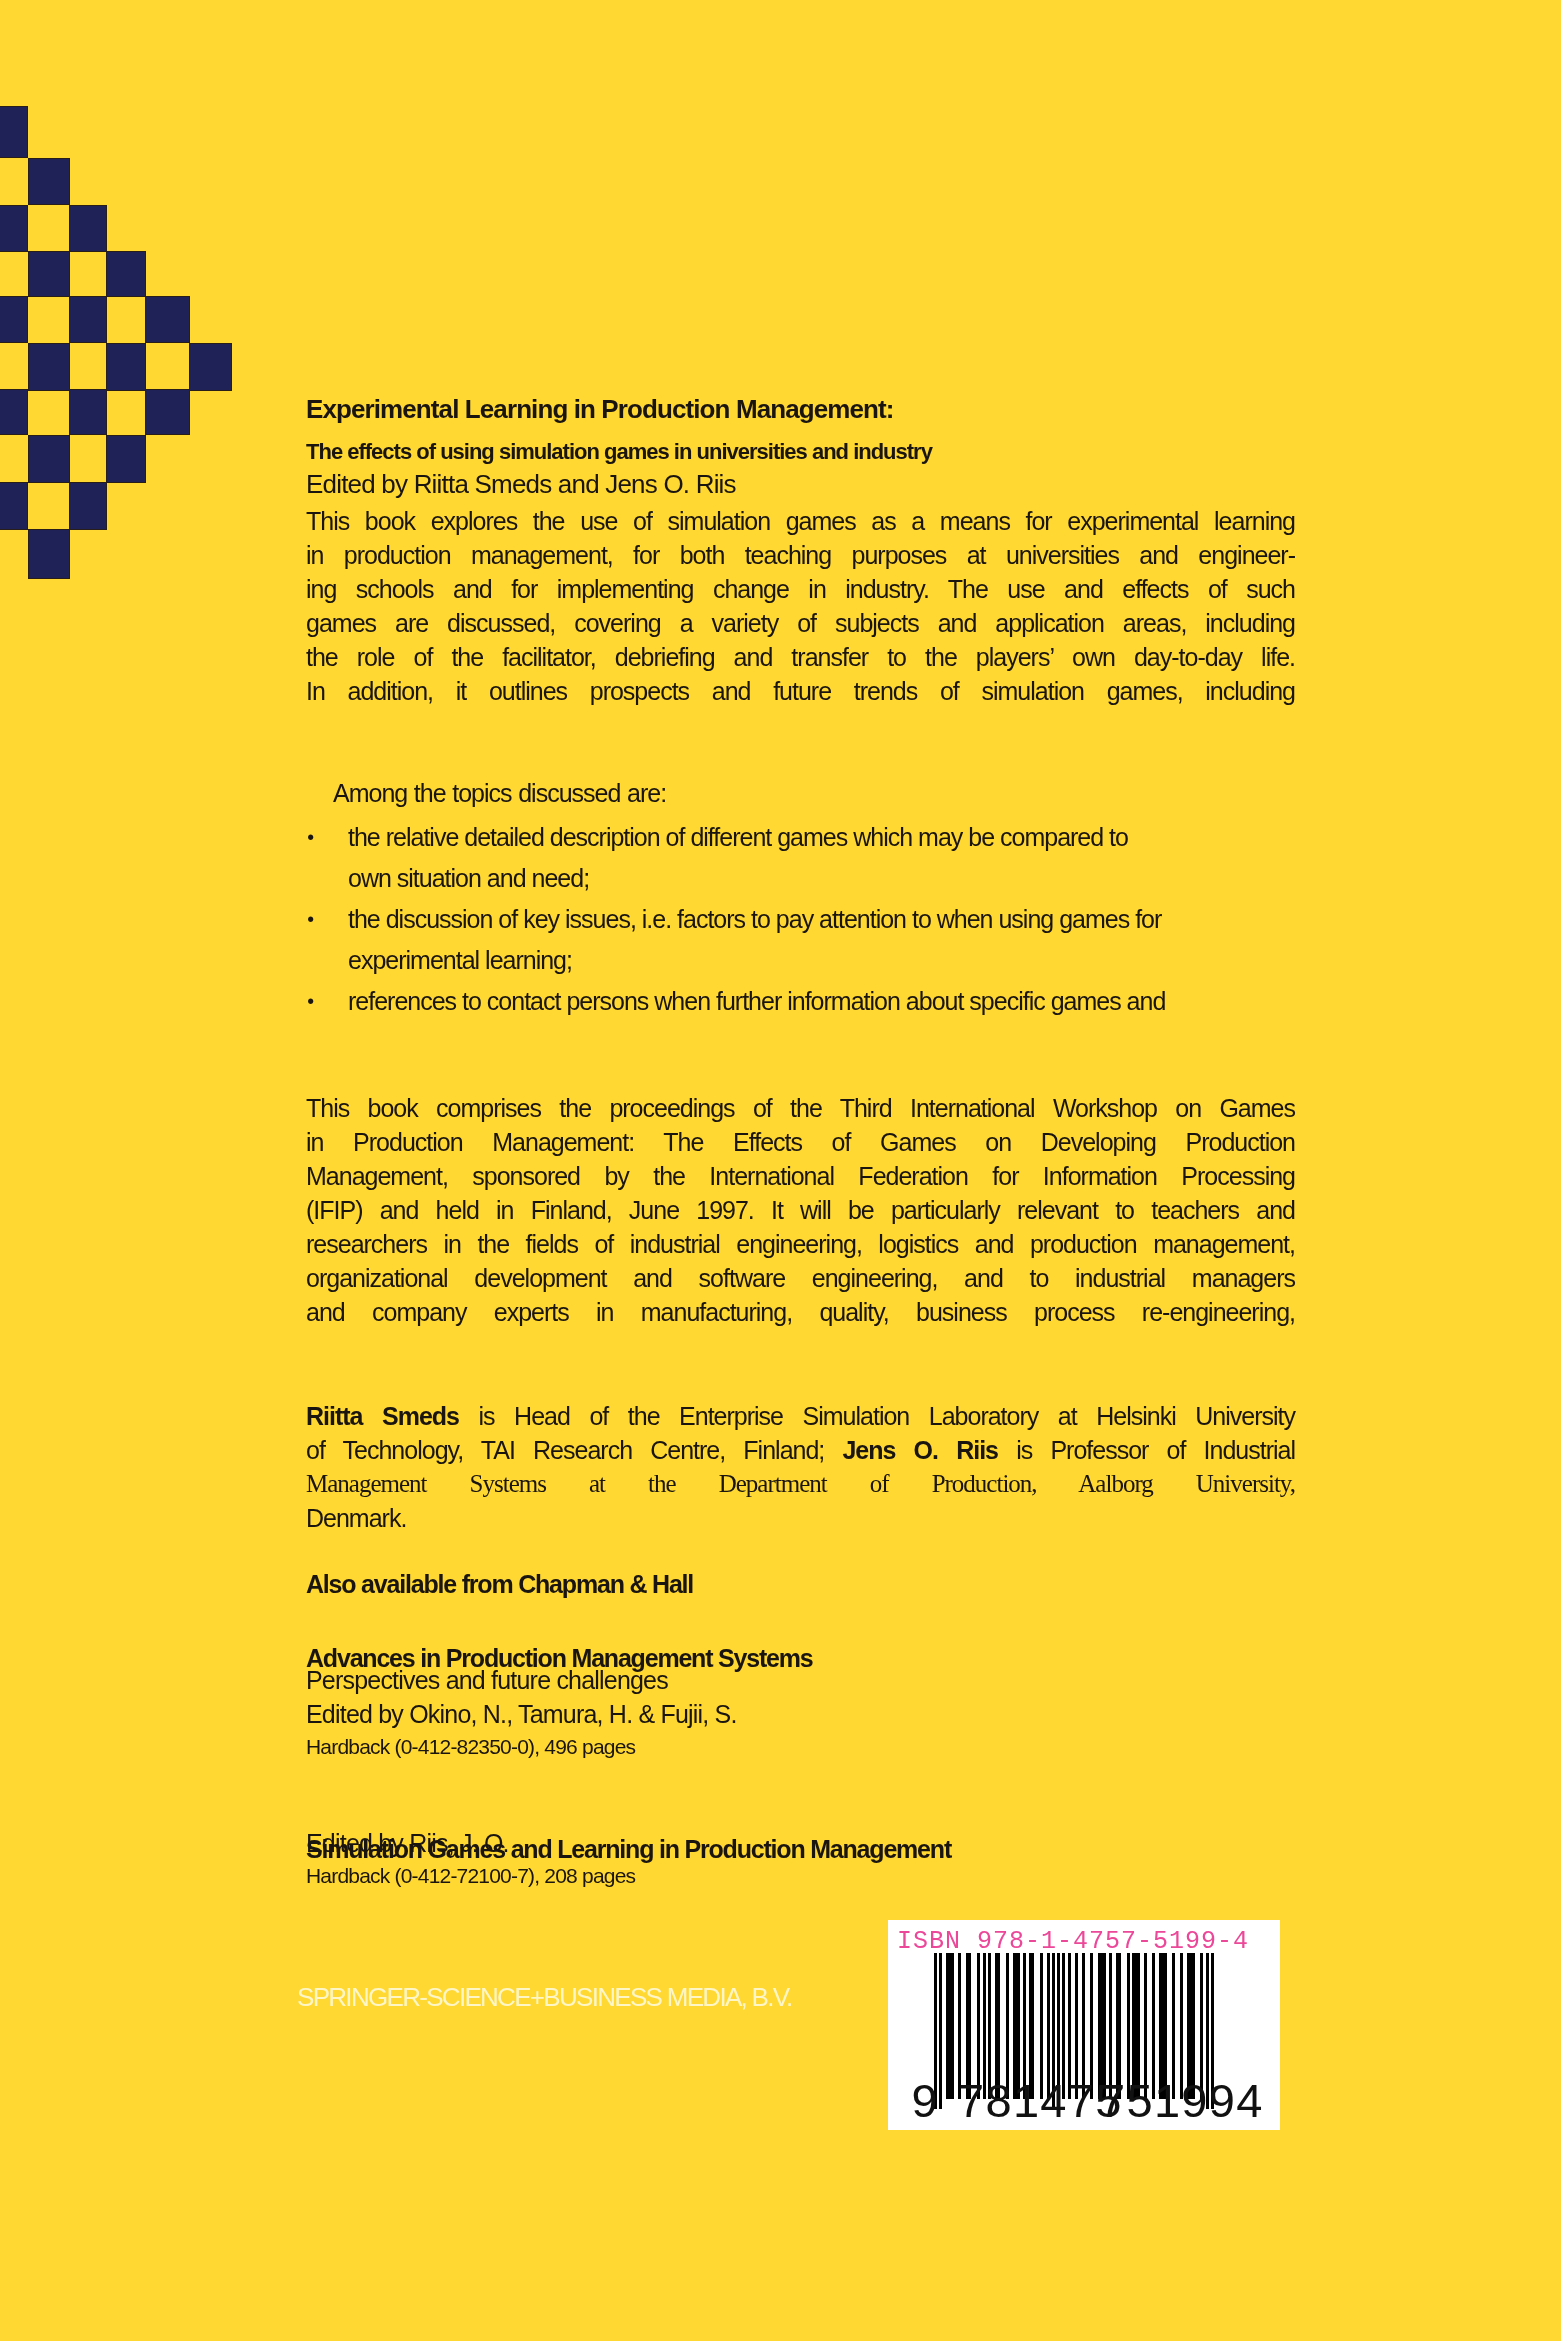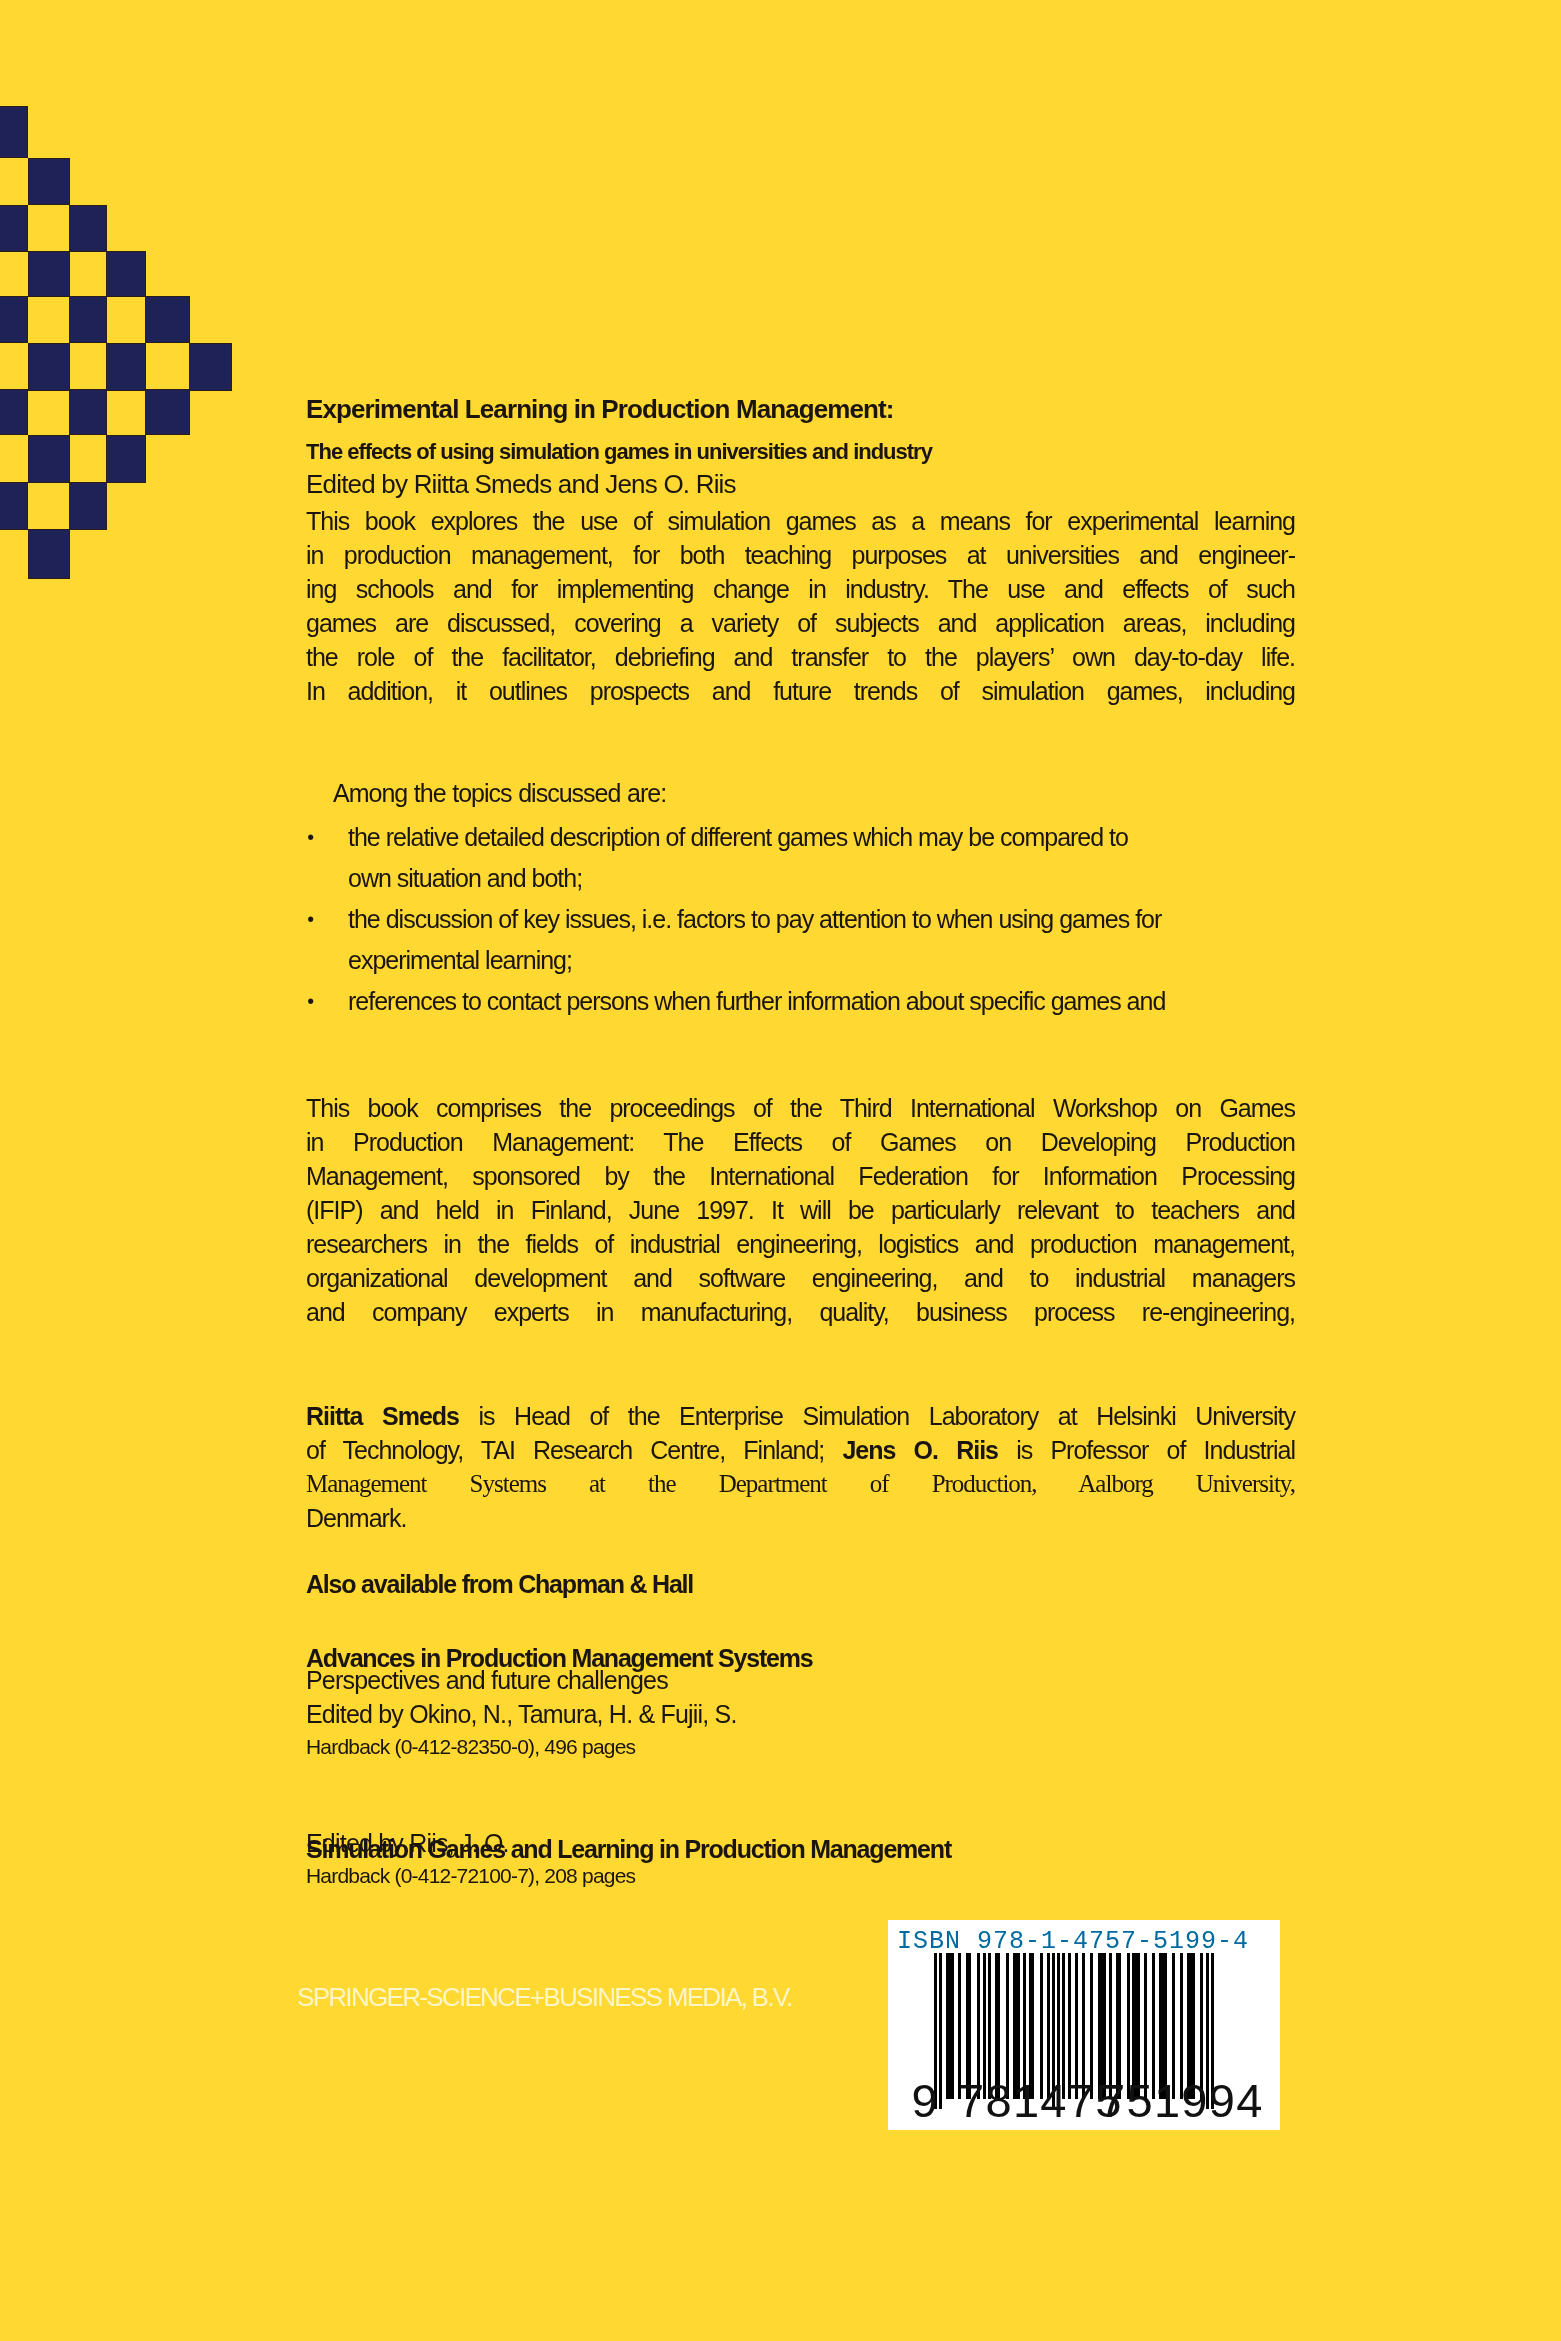--- a/index.html
+++ b/index.html
@@ -32,21 +32,21 @@
   .book-title { font-weight: bold; font-size: 25px; letter-spacing: -1.2px; }
   .book-line { font-size: 25px; letter-spacing: -0.8px; }
   .book-meta { font-size: 21px; letter-spacing: -0.8px; }
 
   .publisher { position: absolute; left: 297px; top: 1982px; font-size: 26px; font-weight: normal;
                color: #FFF6C8; letter-spacing: -1.7px; white-space: nowrap; }
 
   .barcode-box { position: absolute; left: 888px; top: 1920px; width: 392px; height: 210px;
                  background: #ffffff; }
   .isbn-text { position: absolute; left: 9px; top: 6.5px; font-family: "Liberation Mono", "DejaVu Sans Mono", monospace;
-               font-size: 25px; letter-spacing: 1px; color: #0369a1; white-space: nowrap; }
+               font-size: 25px; letter-spacing: 1px; color: #ec4899; white-space: nowrap; }
   .bars { position: absolute; left: 0; top: 0; width: 392px; height: 210px; }
   .bar { position: absolute; background: #000; }
   .digits { position: absolute; top: 157px; font-size: 47px; color: #111; line-height: 1; letter-spacing: 1.3px; }
 </style>
 </head>
 <body>
 
 <div class="checker" id="checker">
     <div class="sq" style="left: 0px; top: 107px; width: 27px; height: 50px;"></div>
     <div class="sq" style="left: 29px; top: 159px; width: 40px; height: 45px;"></div>
@@ -86,21 +86,21 @@
 </div>
 
 <div class="block para" style="top:776px;">
   <div class="indent">Among the topics discussed are:</div>
 </div>
 <div class="block" style="top:817px;">
   <ul class="topics">
     <li>
       <span class="bullet">•</span>
       <div>the relative detailed description of different games which may be compared to</div>
-      <div>own situation and both;</div>
+      <div>own situation and need;</div>
     </li>
     <li>
       <span class="bullet">•</span>
       <div>the discussion of key issues, i.e. factors to pay attention to when using games for</div>
       <div>experimental learning;</div>
     </li>
     <li>
       <span class="bullet">•</span>
       <div>references to contact persons when further information about specific games and</div>
     </li>

